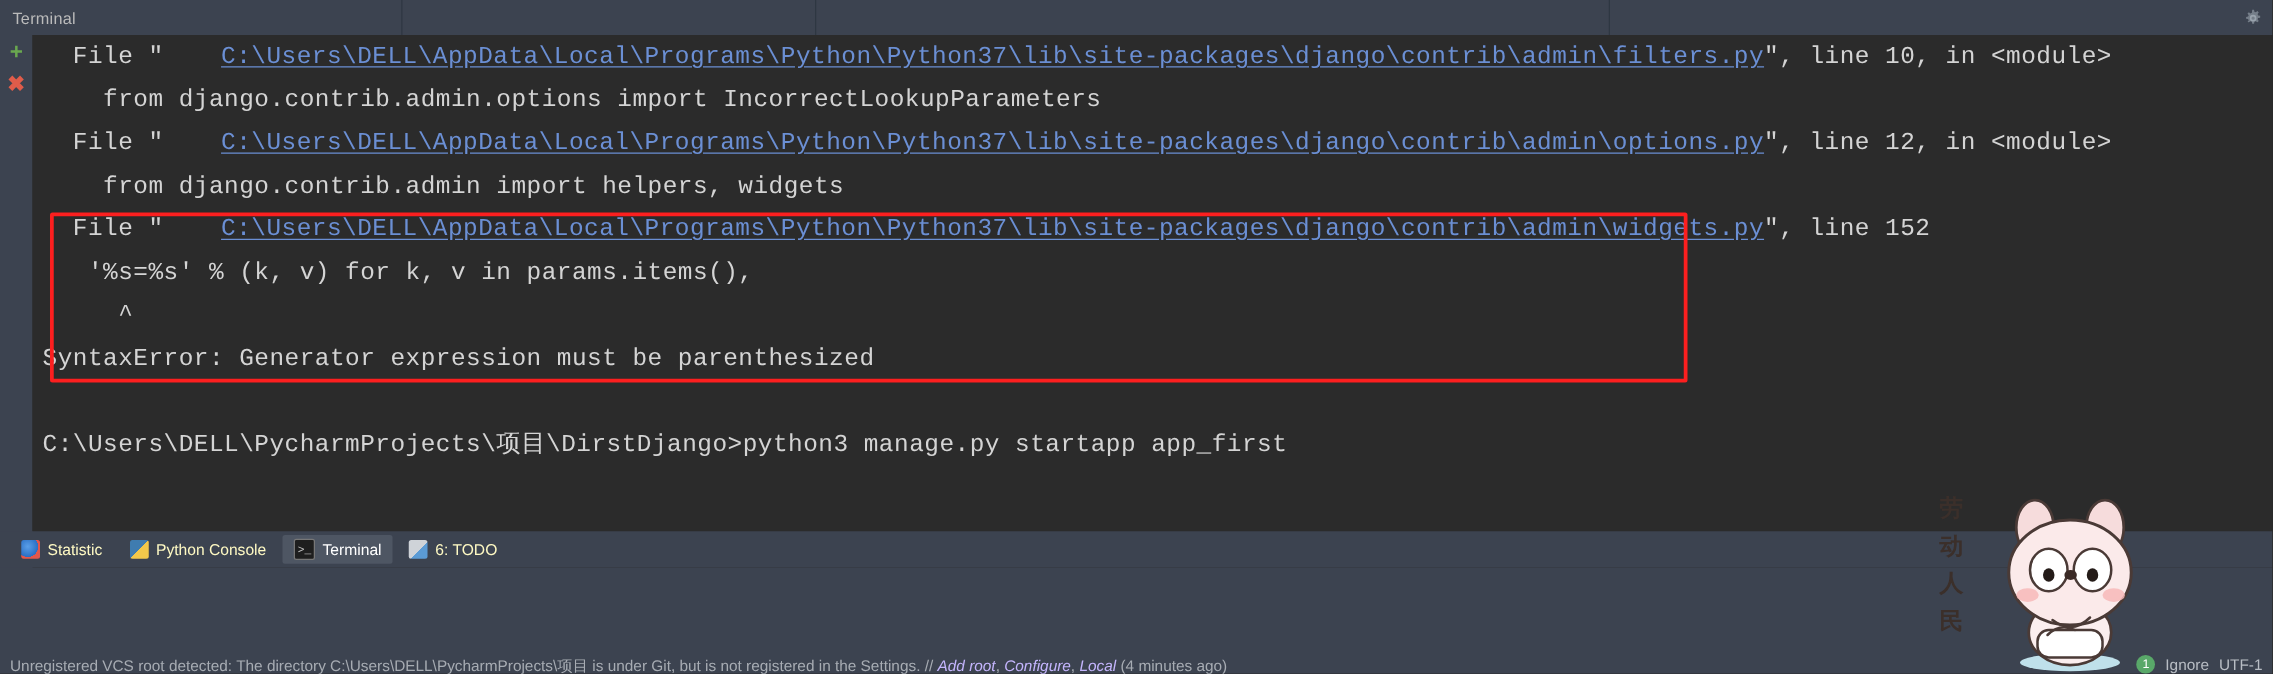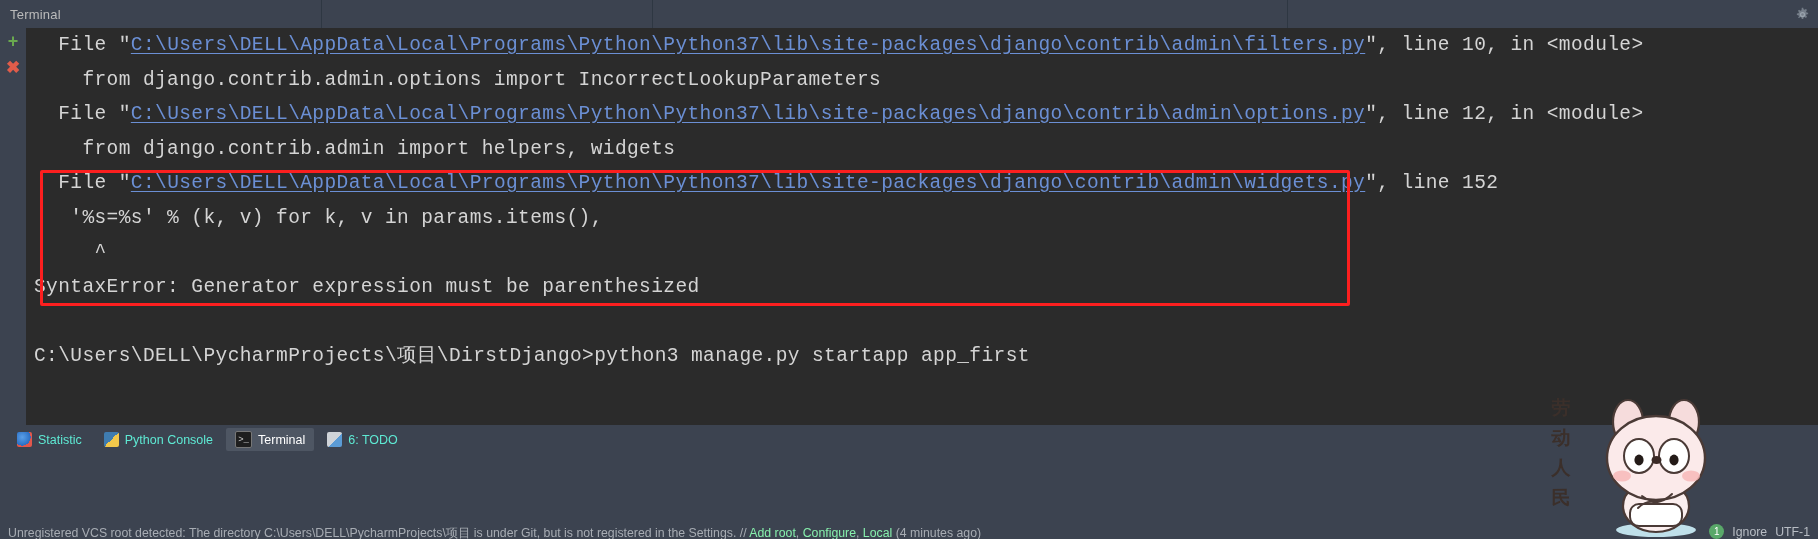--- a/index.html
+++ b/index.html
@@ -85,20 +85,21 @@
     color: #d4d4d4;
     white-space: pre;
     overflow: hidden;
     letter-spacing: .4px;
   }
   .term-line { padding-left: 8px; height: 34.5px; }
   .path-link {
     color: #6b8fd4;
     text-decoration: underline;
     text-underline-offset: 3px;
+    margin-left: 46px;
   }
 
   
   .redbox {
     position: absolute;
     left: 40px;
     top: 170px;
     width: 1310px;
     height: 136px;
     border: 3px solid #fc1f1f;
@@ -118,21 +119,21 @@
     align-items: center;
     padding-left: 8px;
     box-sizing: border-box;
   }
   .tw-item {
     display: flex;
     align-items: center;
     height: 23px;
     padding: 0 9px;
     margin-right: 4px;
-    color: #5eead4;
+    color: #fef9c3;
     font-size: 12.5px;
     border-radius: 2px;
     gap: 6px;
   }
   .tw-item.active {
     background: #4e5663;
     color: #ffffff;
   }
   .tw-ico {
     width: 15px; height: 15px;
@@ -155,21 +156,21 @@
     height: 85px;
     background: #3c4350;
   }
   .status-msg {
     position: absolute;
     left: 8px; top: 71px;
     color: #a7acb3;
     font-size: 12.3px;
     white-space: nowrap;
   }
-  .status-link { color: #86efac; }
+  .status-link { color: #c4b5fd; font-style: italic; }
   .status-right {
     position: absolute;
     right: 8px; top: 70px;
     display: flex;
     align-items: center;
     gap: 8px;
     color: #b8bdc4;
     font-size: 12.3px;
   }
   .event-badge {

